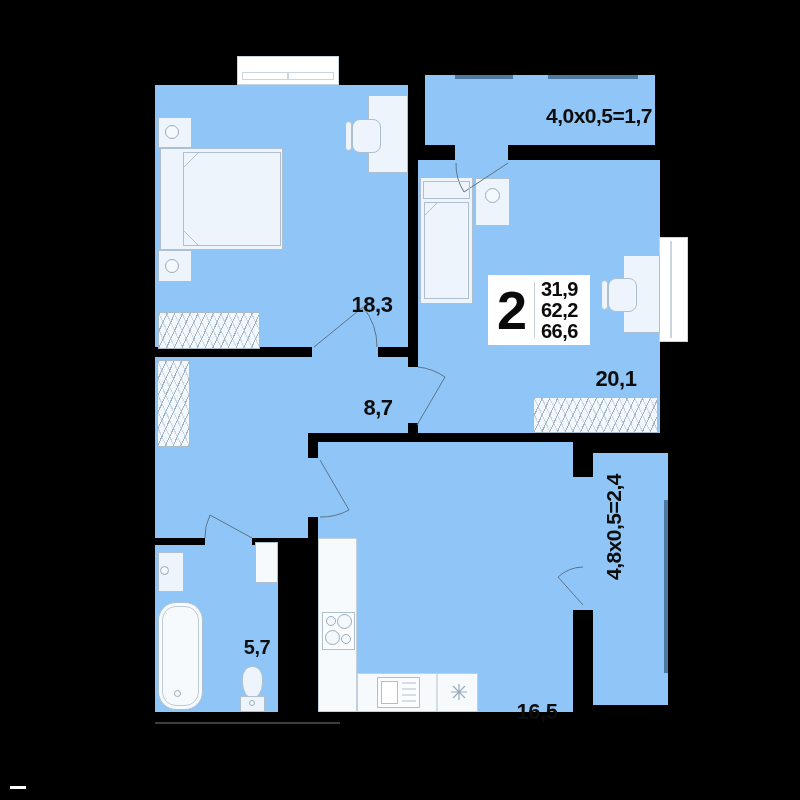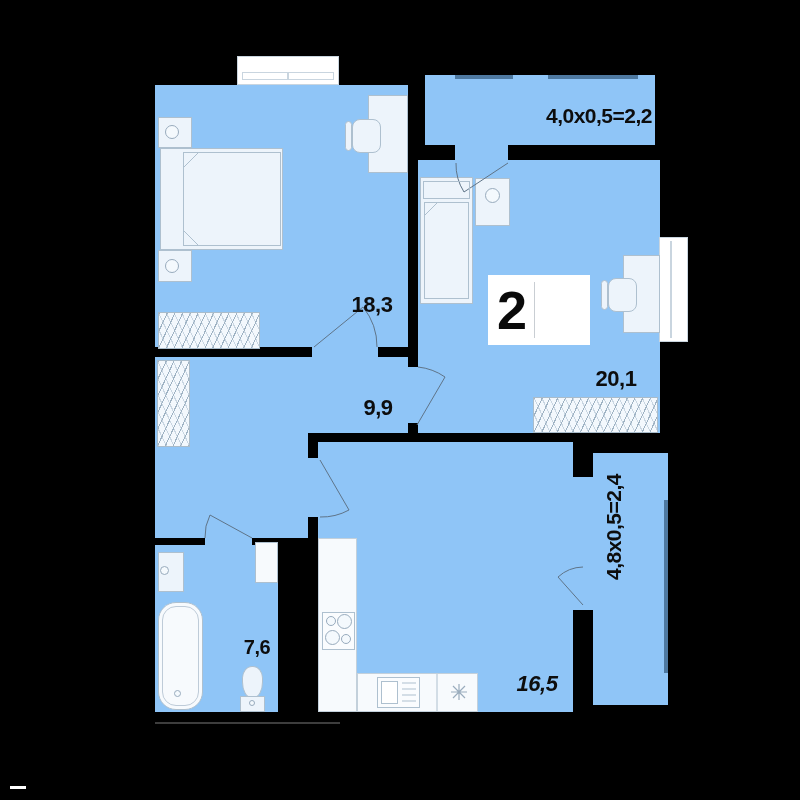--- a/index.html
+++ b/index.html
@@ -139,28 +139,33 @@
       <path d="M 437,674 V 711"></path>
     </g>
     <g stroke="#9AACBD" stroke-width="1.2" fill="none">
 
       <path d="M 459,684 V 700 M 451,692 H 467 M 453,686 L 465,698 M 465,686 L 453,698"></path>
     </g>
   </svg>
 
   <span class="area-label" style="left:372px;top:305px;">18,3</span>
   <span class="area-label" style="left:616px;top:379px;">20,1</span>
-  <span class="area-label" style="left:378px;top:408px;">9,9</span>
-  <span class="area-label" style="left:257px;top:647px;font-size:20px;">7,6</span>
-  <span class="area-label" style="left:537px;top:684px;font-style:italic;">16,5</span>
+  <span class="area-label" style="left:378px;top:408px;">8,7</span>
+  <span class="area-label" style="left:257px;top:647px;font-size:20px;">5,7</span>
+  <span class="area-label" style="left:537px;top:712px;">16,5</span>
 
-  <span class="dim-label" style="position:absolute;left:652px;top:116px;transform:translate(-100%,-50%);">4,0x0,5=2,2</span>
+  <span class="dim-label" style="position:absolute;left:652px;top:116px;transform:translate(-100%,-50%);">4,0x0,5=1,7</span>
   <span class="dim-label" style="position:absolute;left:614px;top:527px;transform:translate(-50%,-50%) rotate(-90deg);">4,8x0,5=2,4</span>
 
   <div id="infobox">
     <div class="big">2</div>
     <div class="sep"></div>
+    <div class="vals">
+      <span>31,9</span>
+      <span>62,2</span>
+      <span>66,6</span>
+    </div>
   </div>
 
   <div class="section-line" style="left:155px;top:722px;width:185px;height:2px;"></div>
   <div class="corner-mark" style="left:10px;top:786px;width:16px;height:3px;"></div>
 
 </div>
 
 </body></html>

